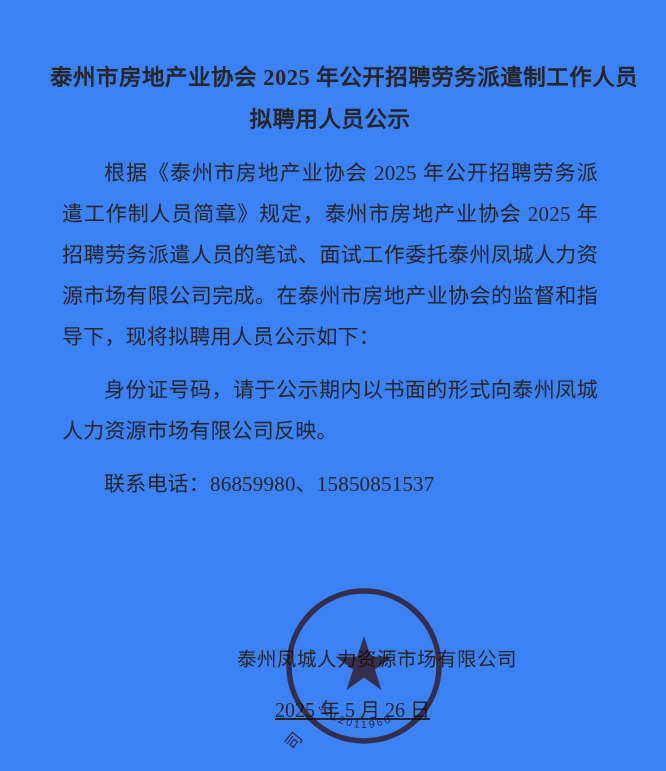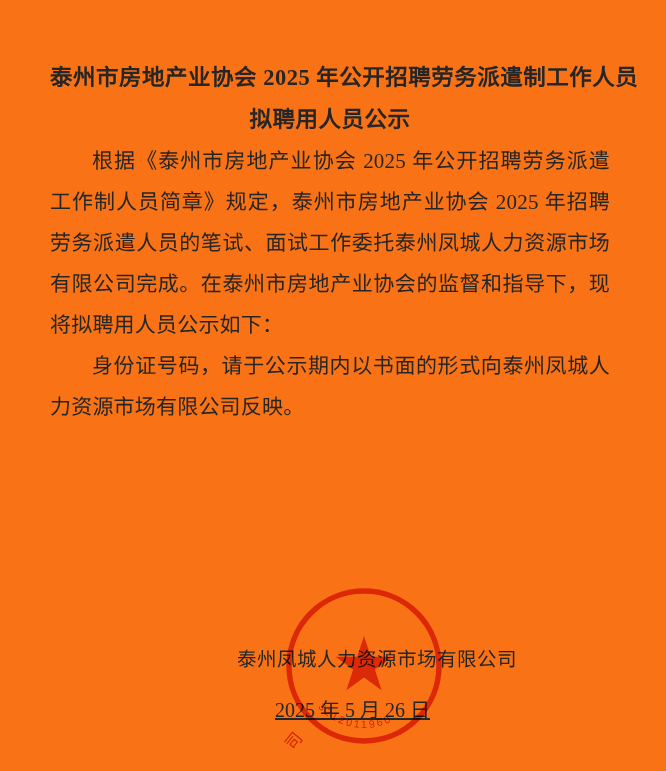--- a/index.html
+++ b/index.html
@@ -4,21 +4,21 @@
 <style>
   html, body {
     margin: 0;
     padding: 0;
     background: #ffffff;
   }
   .page {
     position: relative;
     width: 666px;
     height: 771px;
-    background: #f97316;
+    background: #3b82f6;
     overflow: hidden;
     font-family: "Liberation Serif", "DejaVu Serif", serif;
     color: #262626;
     box-sizing: border-box;
     padding: 57px 56px 0 50px;
   }
   .title {
     margin: 0;
     font-size: 22.5px;
     font-weight: bold;
@@ -27,21 +27,21 @@
     letter-spacing: 0.5px;
   }
   .title-line {
     display: block;
     white-space: nowrap;
   }
   .body-text {
     margin: 0;
   }
   .body-text p {
-    margin: 0;
+    margin: 12px;
     font-size: 21px;
     line-height: 41px;
     text-align: justify;
     text-justify: inter-ideograph;
     text-indent: 2em;
     letter-spacing: 0.2px;
   }
   .sig-company {
     position: absolute;
     left: 237px;
@@ -89,20 +89,21 @@
 <div class="page">
 
   <h1 class="title">
     <span class="title-line">泰州市房地产业协会 2025 年公开招聘劳务派遣制工作人员</span>
     <span class="title-line">拟聘用人员公示</span>
   </h1>
 
   <div class="body-text">
     <p>根据《泰州市房地产业协会 2025 年公开招聘劳务派遣工作制人员简章》规定，泰州市房地产业协会 2025 年招聘劳务派遣人员的笔试、面试工作委托泰州凤城人力资源市场有限公司完成。在泰州市房地产业协会的监督和指导下，现将拟聘用人员公示如下：</p>
     <p>身份证号码，请于公示期内以书面的形式向泰州凤城人力资源市场有限公司反映。</p>
+    <p>联系电话：86859980、15850851537</p>
   </div>
 
   <div class="sig-company">泰州凤城人力资源市场有限公司</div>
 
   <div class="sig-date">2025 年 5 月 26 日</div>
 
   <svg class="seal" viewBox="0 0 164 164" xmlns="http://www.w3.org/2000/svg">
     <g>
       <circle cx="82" cy="82" r="75" fill="none" stroke="#dd3b2b" stroke-width="5.5" stroke-opacity="0.92"></circle>
       <polygon points="82,52 88.8,72.7 110.5,72.7 92.9,85.6 99.6,106.3 82,93.5 64.4,106.3 71.1,85.6 53.5,72.7 75.2,72.7" fill="#dd3b2b" fill-opacity="0.9"></polygon>

